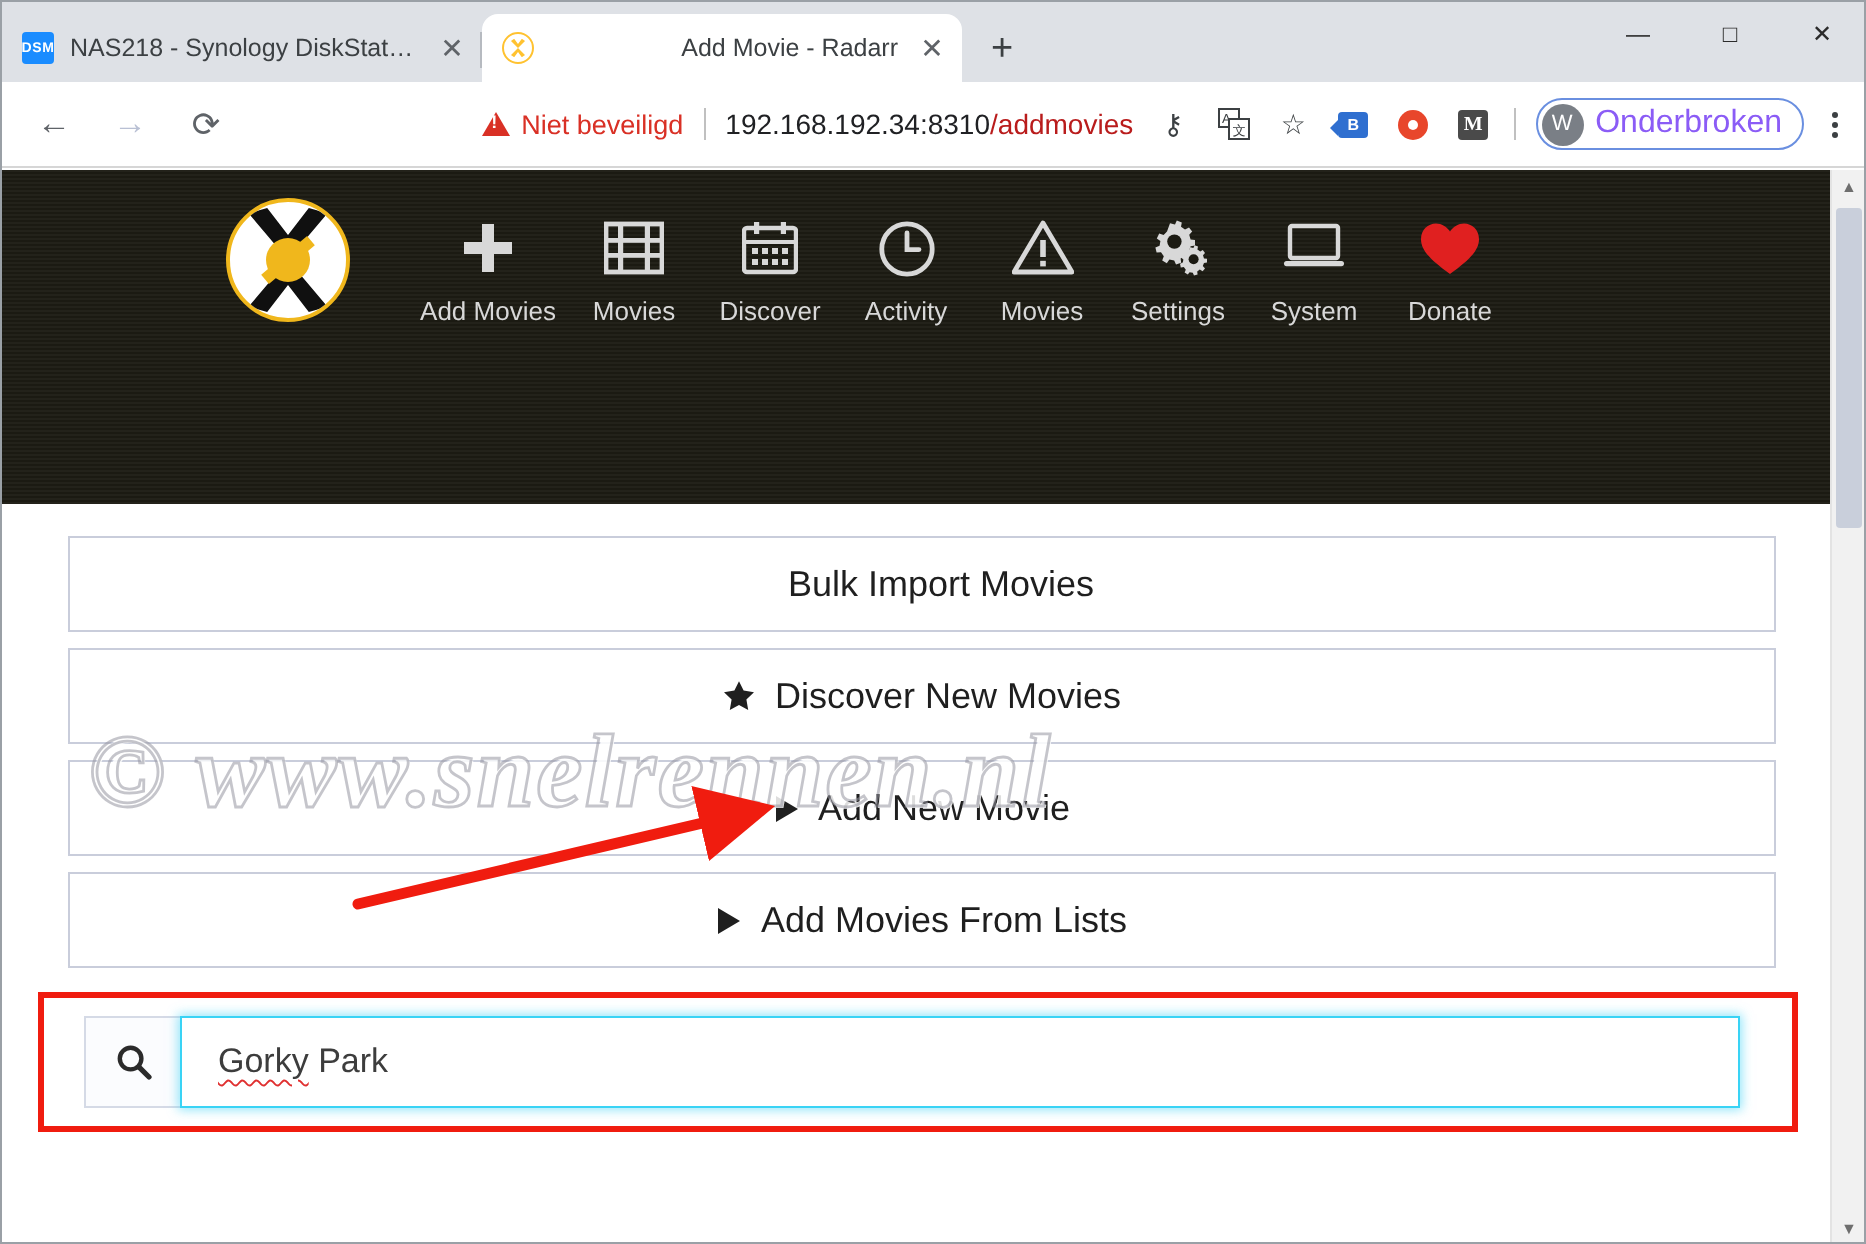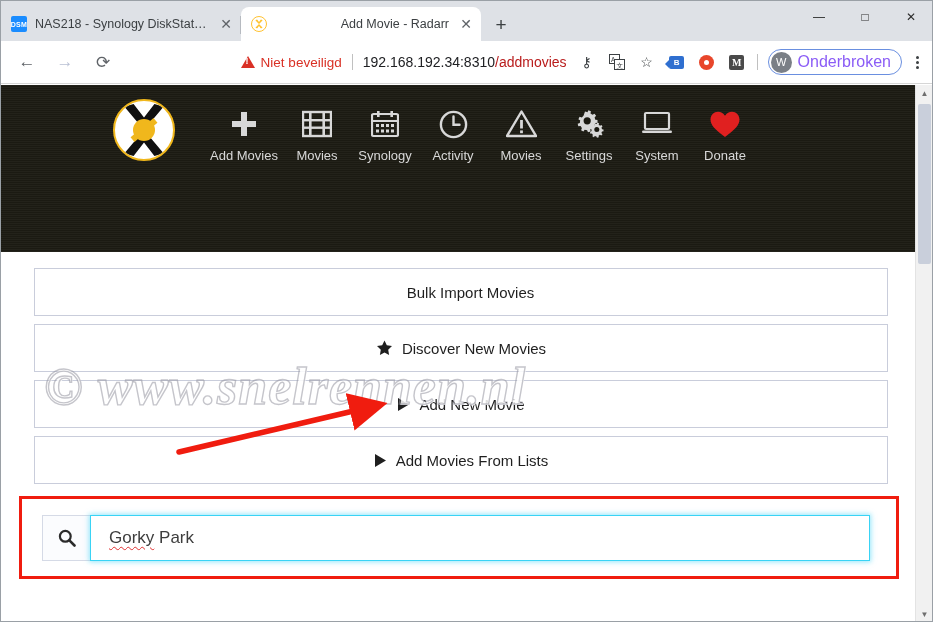--- a/index.html
+++ b/index.html
@@ -202,33 +202,33 @@
   .hdr-search .sic { color: #8fa8d8; font-size: 14px; }
   .hdr-search .sph { color: #6f6f66; font-size: 14px; }
 
   .content { position: relative; padding: 16px 0 0 0; background: #fff; }
   .big-btn {
     position: relative;
     width: 854px; margin: 0 0 8px 33px; height: 48px;
     border: 1px solid #c9cddb;
     background: #fff;
     display: flex; align-items: center; justify-content: center;
-    gap: 9px; font-size: 15px; color: #1f1f1f;
+    gap: 9px; font-size: 18px; color: #1f1f1f;
     font-family: "Liberation Sans", sans-serif;
   }
   .big-btn .bic { font-size: 16px; line-height: 1; color: #222; display:flex; align-items:center; }
   .grid-ic {
     display: inline-grid; grid-template-columns: 4px 12px;
     grid-auto-rows: 3px; gap: 2px 2px;
   }
   .grid-ic i { background: #1f1f1f; display: block; }
 
   .search-wrap {
     position: relative; margin: 12px 0 0 18px;
-    width: 880px; height: 83px;
+    width: 880px; height: 70px;
     border: 3px solid #f01c0f;
     display: flex; align-items: center;
     background: #fff;
   }
   .search-inner {
     display: flex; align-items: center;
     margin-left: 20px; width: 828px; height: 46px;
   }
   .search-icon-box {
     width: 48px; height: 46px; border: 1px solid #d5dae6;
@@ -405,21 +405,21 @@
                   <rect x="10" y="14" width="3" height="3"></rect>
                 <rect x="15" y="14" width="3" height="3"></rect>
                   <rect x="20" y="14" width="3" height="3"></rect>
                 <rect x="5" y="19.5" width="3" height="3"></rect>
                   <rect x="10" y="19.5" width="3" height="3"></rect>
                 <rect x="15" y="19.5" width="3" height="3"></rect>
                   <rect x="20" y="19.5" width="3" height="3"></rect>
               </g>
             </svg>
           </span>
-          <span class="nav-label">Synology</span>
+          <span class="nav-label">Discover</span>
         </div>
 
         <div class="nav-item">
           <span class="nav-ic">
             <svg width="29" height="29" viewBox="0 0 29 29">
               <circle cx="14.5" cy="14.5" r="12.6" fill="none" stroke="#d8d8d8" stroke-width="2.4"></circle>
               <path d="M14.5 6.5v8.3h6" fill="none" stroke="#d8d8d8" stroke-width="2.4" stroke-linecap="round"></path>
             </svg>
           </span>
           <span class="nav-label">Activity</span>

